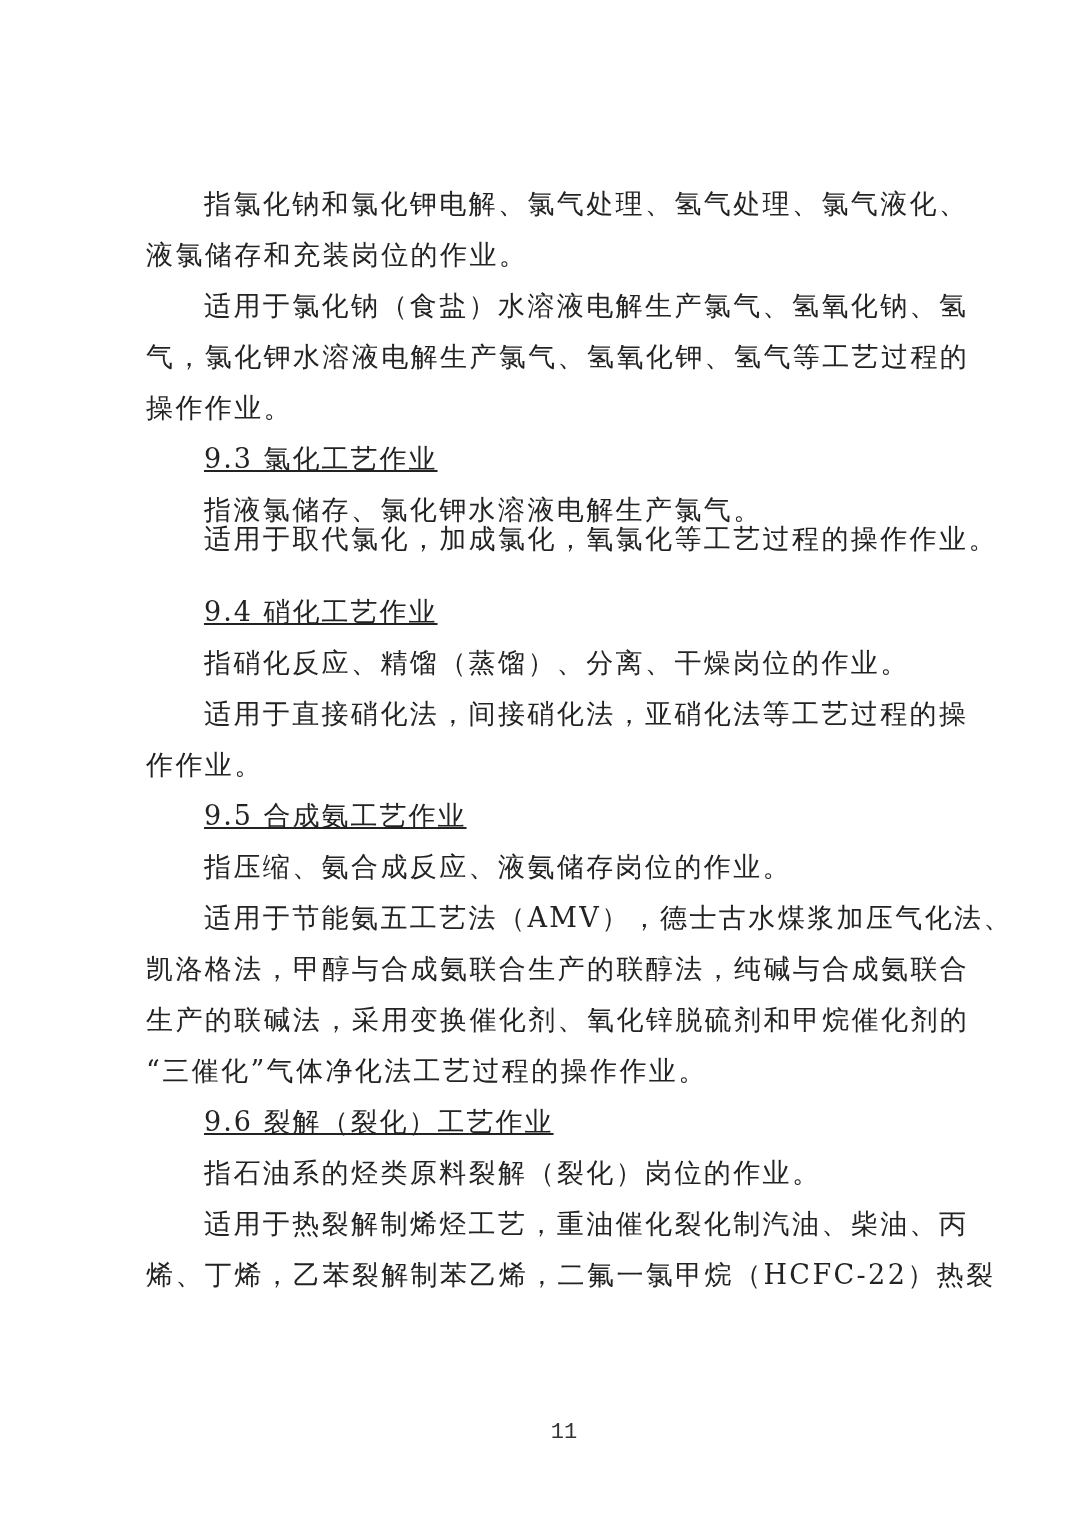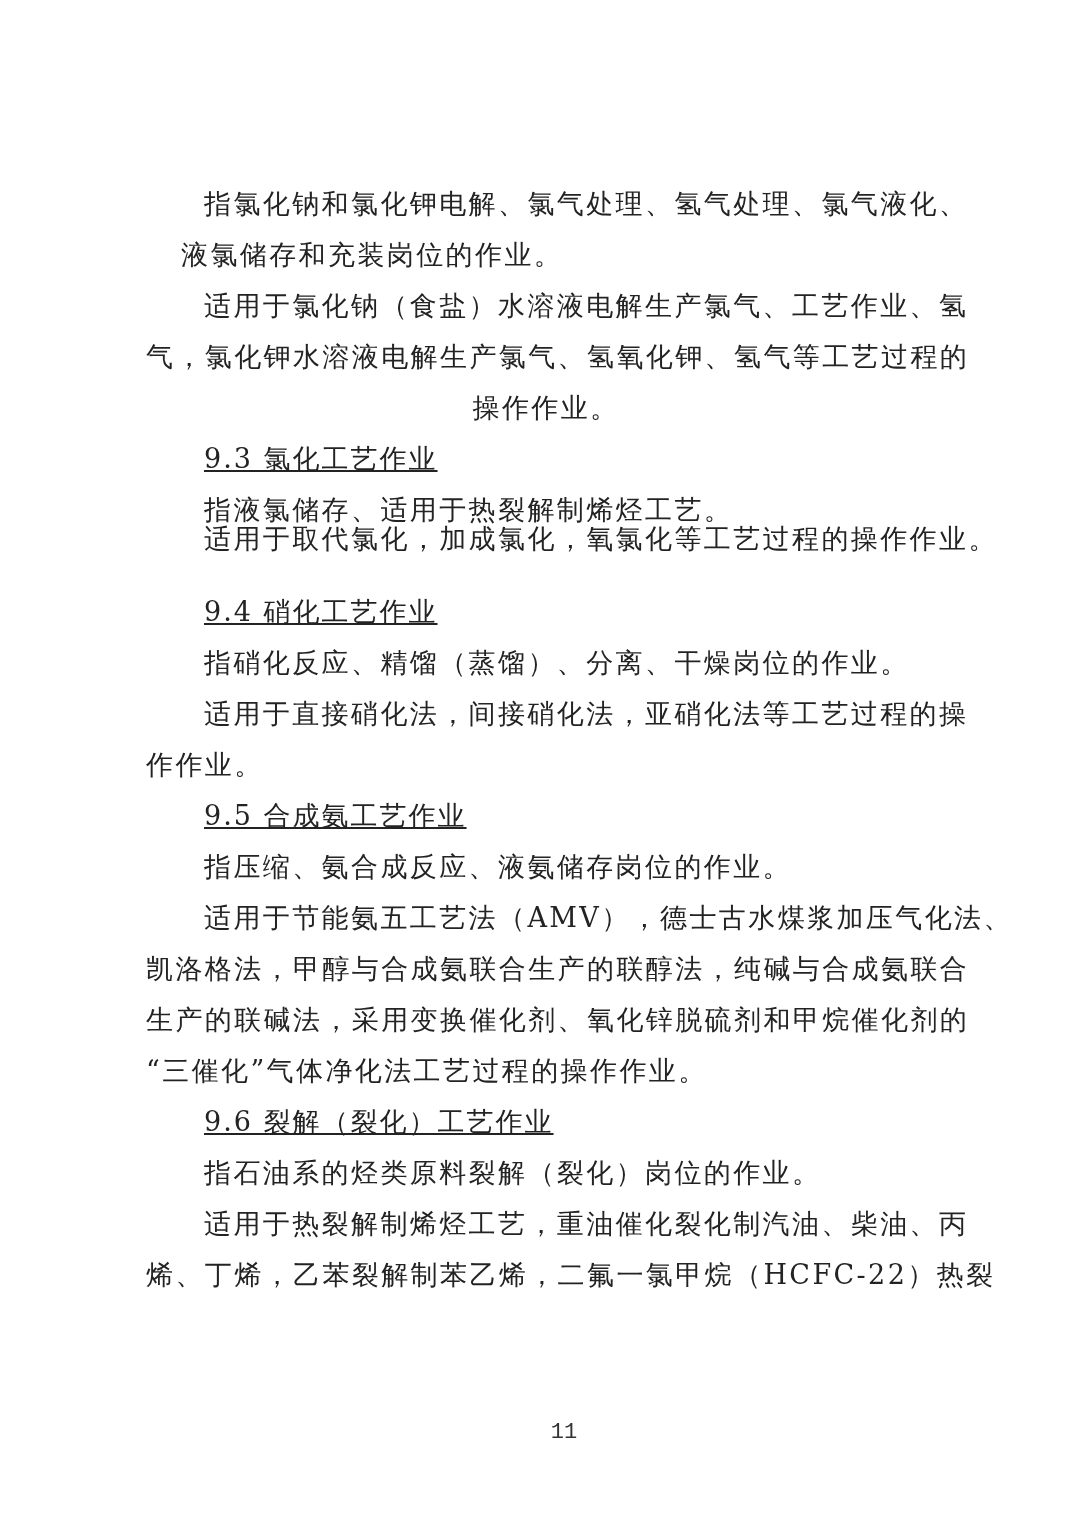--- a/index.html
+++ b/index.html
@@ -12,26 +12,26 @@
   .line.heading { left: 204px; letter-spacing: 2px; text-decoration: underline; }
   .page-number { position: absolute; left: 0; width: 1080px; top: 1420px; text-align: center;
                  font-size: 22px; color: #333; font-family: Liberation Mono, monospace; padding-left: 24px; }
 </style>
 </head>
 <body>
 
 <div class="page">
   <div id="lines">
       <div class="line indent" style="top: 187px;">指氯化钠和氯化钾电解、氯气处理、氢气处理、氯气液化、</div>
-      <div class="line" style="top: 238px; margin-left: 35px;">液氯储存和充装岗位的作业。</div>
-      <div class="line indent" style="top: 289px;">适用于氯化钠（食盐）水溶液电解生产氯气、工艺作业、氢</div>
+      <div class="line" style="top: 238px;">液氯储存和充装岗位的作业。</div>
+      <div class="line indent" style="top: 289px;">适用于氯化钠（食盐）水溶液电解生产氯气、氢氧化钠、氢</div>
       <div class="line" style="top: 340px;">气，氯化钾水溶液电解生产氯气、氢氧化钾、氢气等工艺过程的</div>
-      <div class="line" style="top: 391px; text-align: center;">操作作业。</div>
+      <div class="line" style="top: 391px;">操作作业。</div>
       <div class="line heading" style="top: 442px;">9.3 氯化工艺作业</div>
-      <div class="line indent" style="top: 493px;">指液氯储存、适用于热裂解制烯烃工艺。</div>
+      <div class="line indent" style="top: 493px;">指液氯储存、氯化钾水溶液电解生产氯气。</div>
       <div class="line indent" style="top: 522px;">适用于取代氯化，加成氯化，氧氯化等工艺过程的操作作业。</div>
       <div class="line heading" style="top: 595px;">9.4 硝化工艺作业</div>
       <div class="line indent" style="top: 646px;">指硝化反应、精馏（蒸馏）、分离、干燥岗位的作业。</div>
       <div class="line indent" style="top: 697px;">适用于直接硝化法，间接硝化法，亚硝化法等工艺过程的操</div>
       <div class="line" style="top: 748px;">作作业。</div>
       <div class="line heading" style="top: 799px;">9.5 合成氨工艺作业</div>
       <div class="line indent" style="top: 850px;">指压缩、氨合成反应、液氨储存岗位的作业。</div>
       <div class="line indent" style="top: 901px;">适用于节能氨五工艺法（AMV），德士古水煤浆加压气化法、</div>
       <div class="line" style="top: 952px;">凯洛格法，甲醇与合成氨联合生产的联醇法，纯碱与合成氨联合</div>
       <div class="line" style="top: 1003px;">生产的联碱法，采用变换催化剂、氧化锌脱硫剂和甲烷催化剂的</div>

